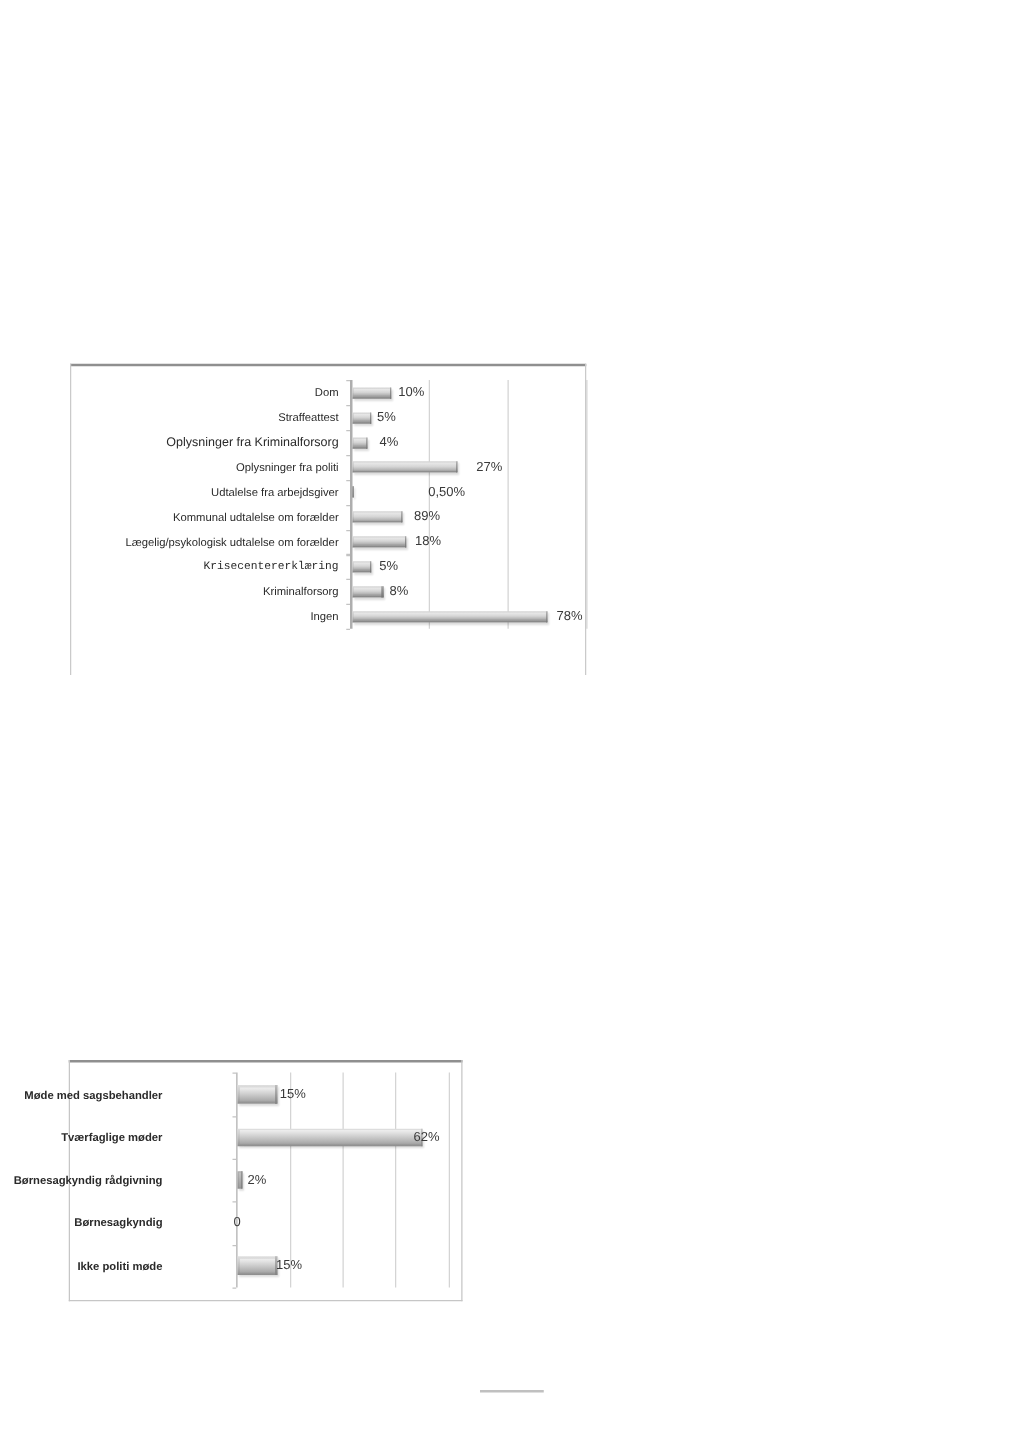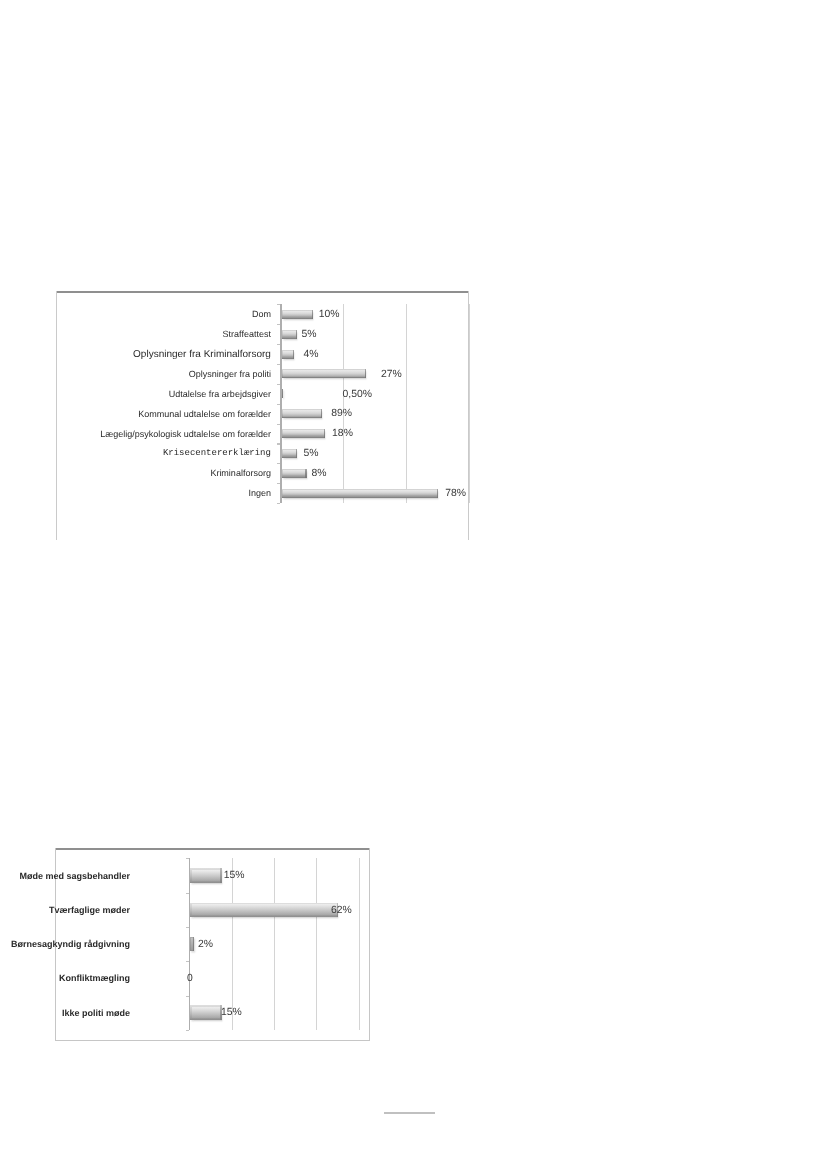--- a/index.html
+++ b/index.html
@@ -139,21 +139,21 @@
         <i></i>
       </div>
     <div class="cat-label" style="right: 189px; top: 54.32px; font-size: 9px; font-weight: bold;">Tværfaglige møder</div>
     <div class="val-label" style="left: 275.9px; top: 54.75px; font-size: 10.4px;">62%</div>
     <div class="bar narrow" style="left: 135.2px; top: 88.8px; width: 4.23px; height: 14.5px;">
         <i></i>
       </div>
     <div class="cat-label" style="right: 189px; top: 88.62px; font-size: 9px; font-weight: bold; text-align: right;">Børnesagkyndig rådgivning</div>
     <div class="val-label" style="left: 143px; top: 89.05px; font-size: 10.4px;">2%</div>
 
-    <div class="cat-label" style="right: 189px; top: 122.92px; font-size: 9px; font-weight: bold;">Konfliktmægling</div>
+    <div class="cat-label" style="right: 189px; top: 122.92px; font-size: 9px; font-weight: bold;">Børnesagkyndig</div>
     <div class="val-label" style="left: 131.9px; top: 123.35px; font-size: 10.4px;">0</div>
     <div class="bar" style="left: 135.2px; top: 157.4px; width: 31.74px; height: 14.5px;">
         <i></i>
       </div>
     <div class="cat-label" style="right: 189px; top: 157.22px; font-size: 9px; font-weight: bold;">Ikke politi møde</div>
     <div class="val-label" style="left: 165.9px; top: 157.65px; font-size: 10.4px;">15%</div>
   </div>
 
   <div class="footrule" style="left: 384.2px; top: 1112.3px; width: 51.1px; height: 1.5px; background: rgb(192, 192, 192);"></div>
 </div>

